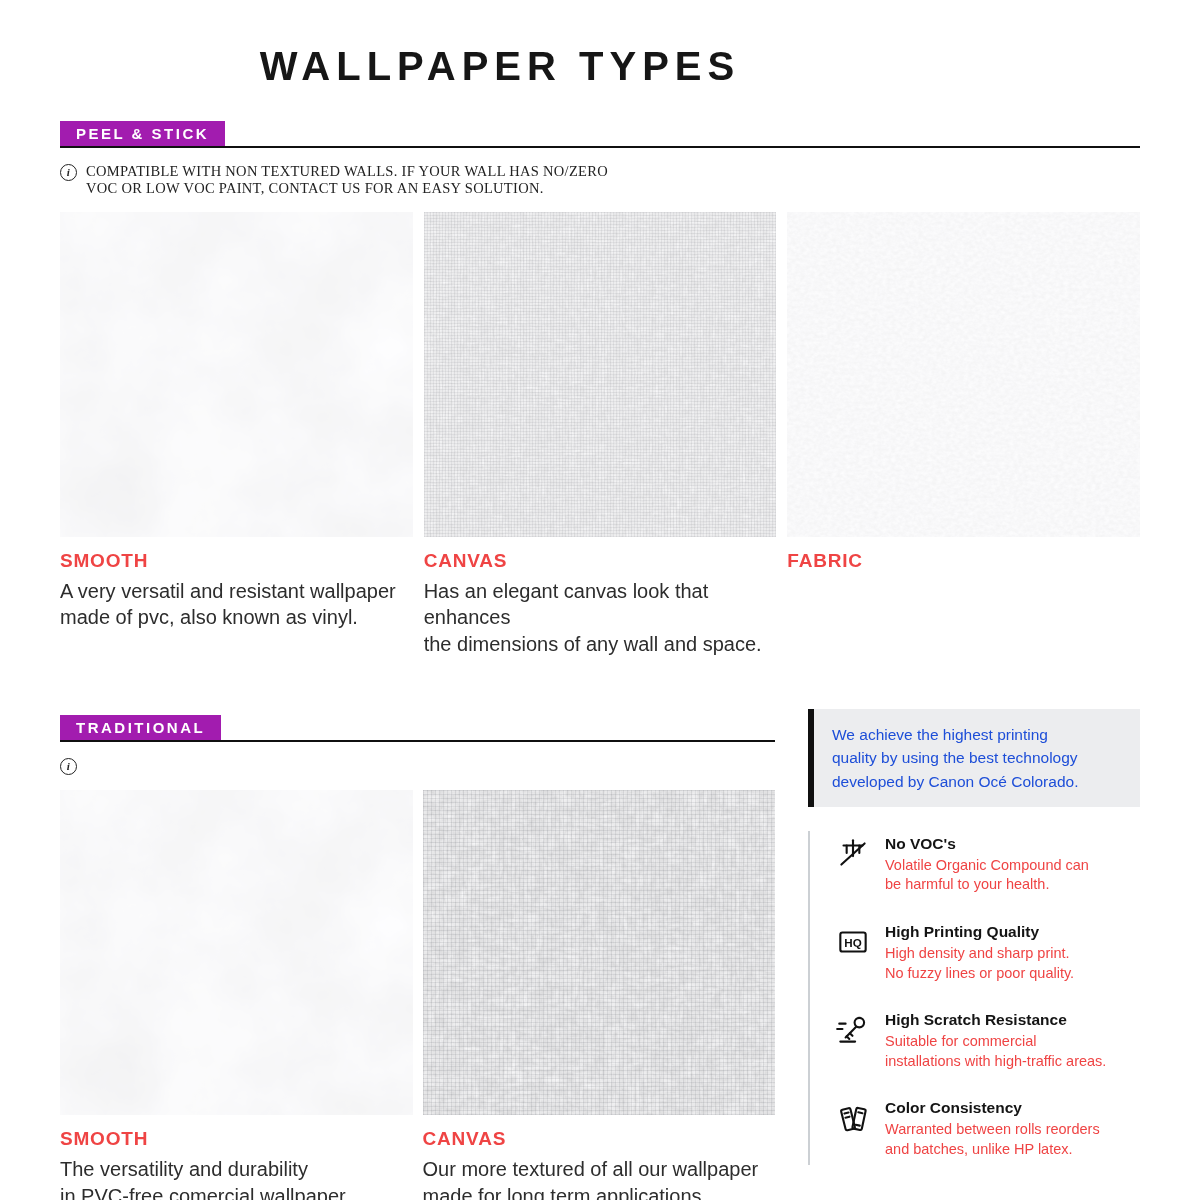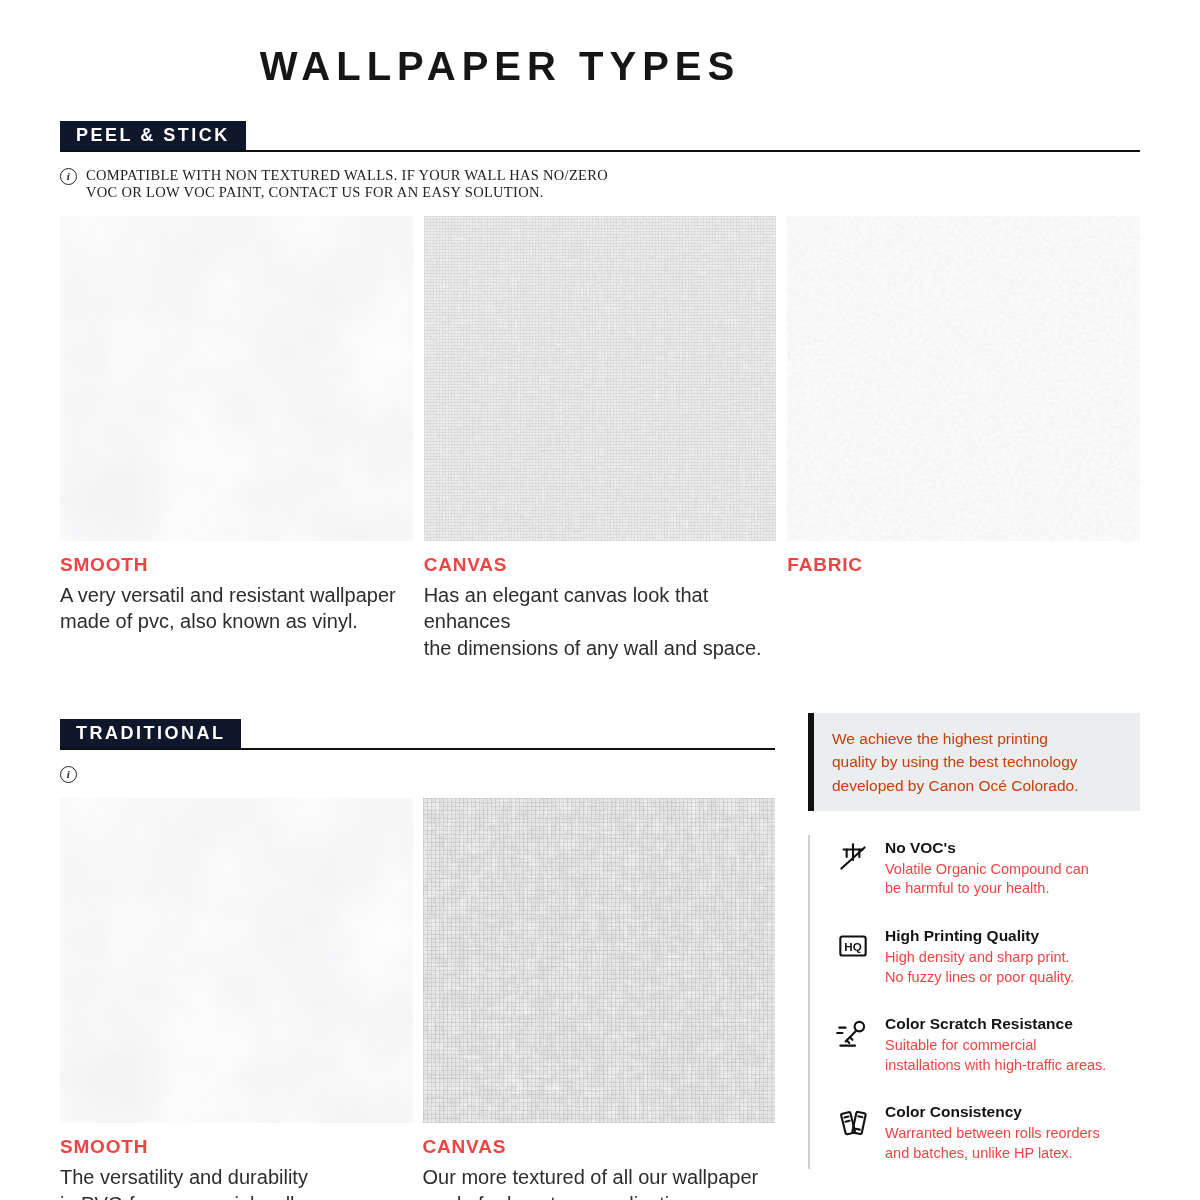--- a/index.html
+++ b/index.html
@@ -13,22 +13,22 @@
   .defs-svg { position: absolute; width: 0; height: 0; }
 
   .title {
     margin: 44px 0 0 60px; width: 880px; text-align: center;
     font-size: 40px; font-weight: 700; letter-spacing: 6px; color: #161616;
   }
   .content { margin: 0 60px; }
 
   .section-header { margin-top: 32px; border-bottom: 2px solid #101010; }
   .badge {
-    display: inline-block; background: #0f172a; color: #fff;
-    font-size: 18px; font-weight: 700; letter-spacing: 2.5px; padding: 4px 16px;
+    display: inline-block; background: #a21caf; color: #fff;
+    font-size: 15px; font-weight: 700; letter-spacing: 2.5px; padding: 4px 16px;
   }
 
   .note {
     margin-top: 15px; display: flex; gap: 9px; align-items: flex-start;
     font-size: 14.5px; letter-spacing: 0.3px; color: #222;
   }
   .info-icon {
     flex: 0 0 auto; width: 17px; height: 17px; border: 1.5px solid #222; border-radius: 50%;
     display: flex; align-items: center; justify-content: center;
     font-family: "Liberation Serif", serif; font-style: italic; font-weight: 700;
@@ -56,21 +56,21 @@
 
   .card-name { margin-top: 13px; font-size: 19px; font-weight: 700; letter-spacing: 0.8px; color: #ef4444; }
   .card-desc { margin-top: 6px; font-size: 20px; line-height: 1.32; color: #2d2d2d; white-space: pre-line; }
 
   .bottom { display: flex; margin-top: 26px; }
   .bottom-left { width: 715px; flex: 0 0 auto; }
   .bottom-right { flex: 1 1 auto; margin-left: 33px; margin-top: 26px; }
 
   .quote {
     border-left: 6px solid #101010; background: #ecedef;
-    padding: 14px 18px; font-size: 15.5px; line-height: 1.5; color: #c2410c;
+    padding: 14px 18px; font-size: 15.5px; line-height: 1.5; color: #1d4ed8;
     white-space: pre-line;
   }
 
   .features {
     margin-top: 24px; border-left: 2px solid #ccd0d4; padding: 4px 0 6px 24px;
     display: flex; flex-direction: column; gap: 28px;
   }
   .feature { display: flex; gap: 13px; align-items: flex-start; }
   .ficon { flex: 0 0 38px; height: 38px; }
   .ficon svg { width: 38px; height: 38px; display: block; }
@@ -273,21 +273,21 @@
                 <circle cx="24" cy="11" r="4.5"></circle>
                 <path d="M21 15 L11 25"></path>
                 <path d="M15 21 l2.5 2.5"></path>
                 <path d="M12 24 l2.5 2.5"></path>
                 <path d="M5 12 h6"></path>
                 <path d="M3 17 h5"></path>
                 <path d="M6 29 h14"></path>
               </svg>
             </div>
             <div class="ftext">
-              <div class="ftitle">Color Scratch Resistance</div>
+              <div class="ftitle">High Scratch Resistance</div>
               <div class="fdesc">Suitable for commercial
 installations with high-traffic areas.</div>
             </div>
           </div>
 
           <div class="feature">
             <div class="ficon">
               <svg viewBox="0 0 36 36" fill="none" stroke="#111" stroke-width="2" stroke-linecap="round" aria-hidden="true">
                 <g transform="rotate(-14 14 20)">
                   <rect x="9" y="9" width="9" height="20" rx="1.5"></rect>

